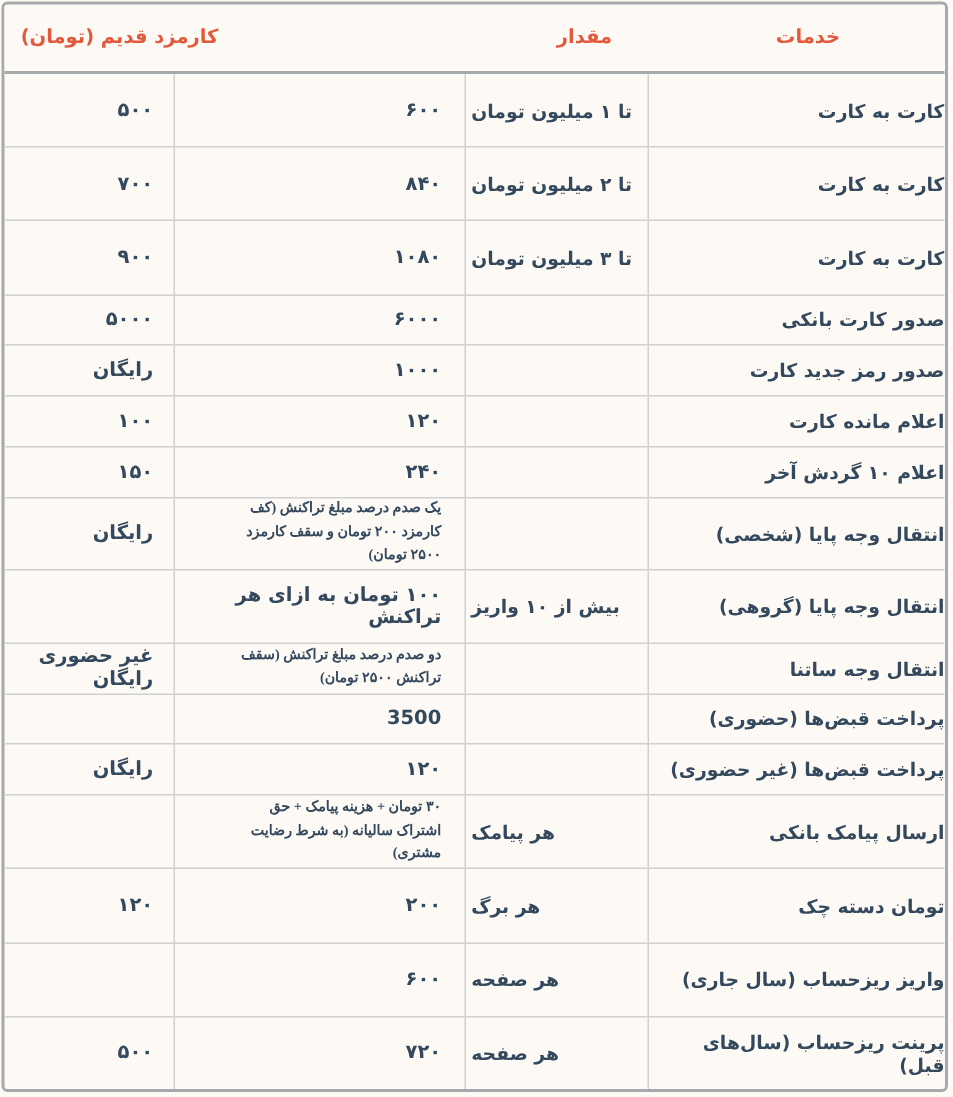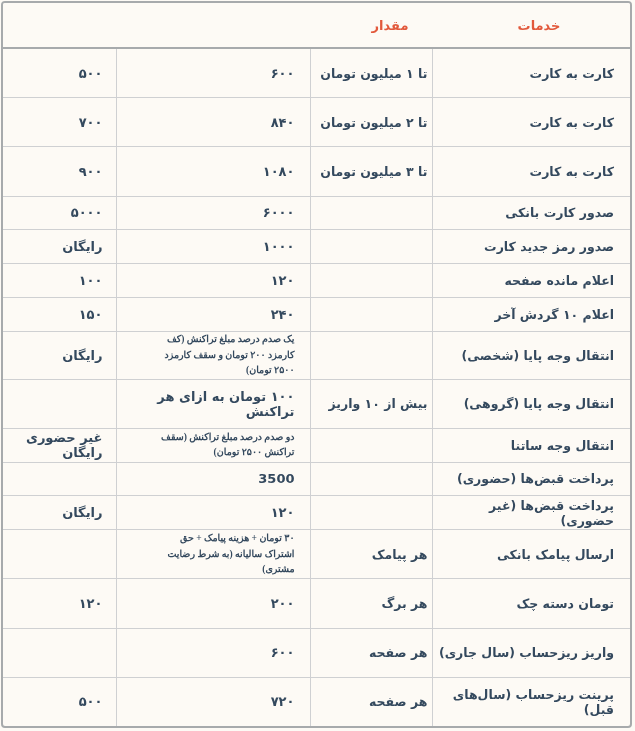--- a/index.html
+++ b/index.html
@@ -49,22 +49,22 @@
     table-layout:fixed;
   }
   td{
     border:1px solid var(--border);
     color:var(--body-text);
     font-weight:bold;
     font-size:12.5px;
     vertical-align:middle;
     overflow:hidden;
   }
-  td.col-service{text-align:right;padding-right:16px;padding-left:4px;}
-  td.col-amount{text-align:right;padding:16px 4px;}
+  td.col-service{text-align:right;padding-right:0;padding-left:4px;}
+  td.col-amount{text-align:left;padding:16px 4px;}
   td.col-new{text-align:right;padding-right:15px;padding-left:8px;font-size:13px;margin-left:42px;}
   td.col-old{text-align:right;padding-right:13px;padding-left:6px;font-size:13px;}
   td.col-new.note{
     font-size:9.5px;
     line-height:1.6;
     padding-left:32px;
     font-weight:bold;
     font-family:Liberation Serif, serif;
   }
   
@@ -74,20 +74,21 @@
   tbody tr:first-child td{border-top:none;}
 </style>
 </head>
 <body>
 
 <div class="panel">
 
   <div class="thead">
     <span class="h" style="left:536px">خدمات</span>
     <span class="h" style="left:387px">مقدار</span>
+    <span class="h" style="left:77px">کارمزد قدیم (تومان)</span>
   </div>
 
   <table>
     <colgroup>
       <col style="width:198px">
       <col style="width:122px">
       <col style="width:194px">
       <col style="width:121px">
     </colgroup>
     <tbody>
@@ -115,21 +116,21 @@
         <td class="col-new">۶۰۰۰</td>
         <td class="col-old">۵۰۰۰</td>
       </tr>
       <tr>
         <td class="col-service">صدور رمز جدید کارت</td>
         <td class="col-amount"></td>
         <td class="col-new">۱۰۰۰</td>
         <td class="col-old">رایگان</td>
       </tr>
       <tr>
-        <td class="col-service">اعلام مانده صفحه</td>
+        <td class="col-service">اعلام مانده کارت</td>
         <td class="col-amount"></td>
         <td class="col-new">۱۲۰</td>
         <td class="col-old">۱۰۰</td>
       </tr>
       <tr>
         <td class="col-service">اعلام ۱۰ گردش آخر</td>
         <td class="col-amount"></td>
         <td class="col-new">۲۴۰</td>
         <td class="col-old">۱۵۰</td>
       </tr>

